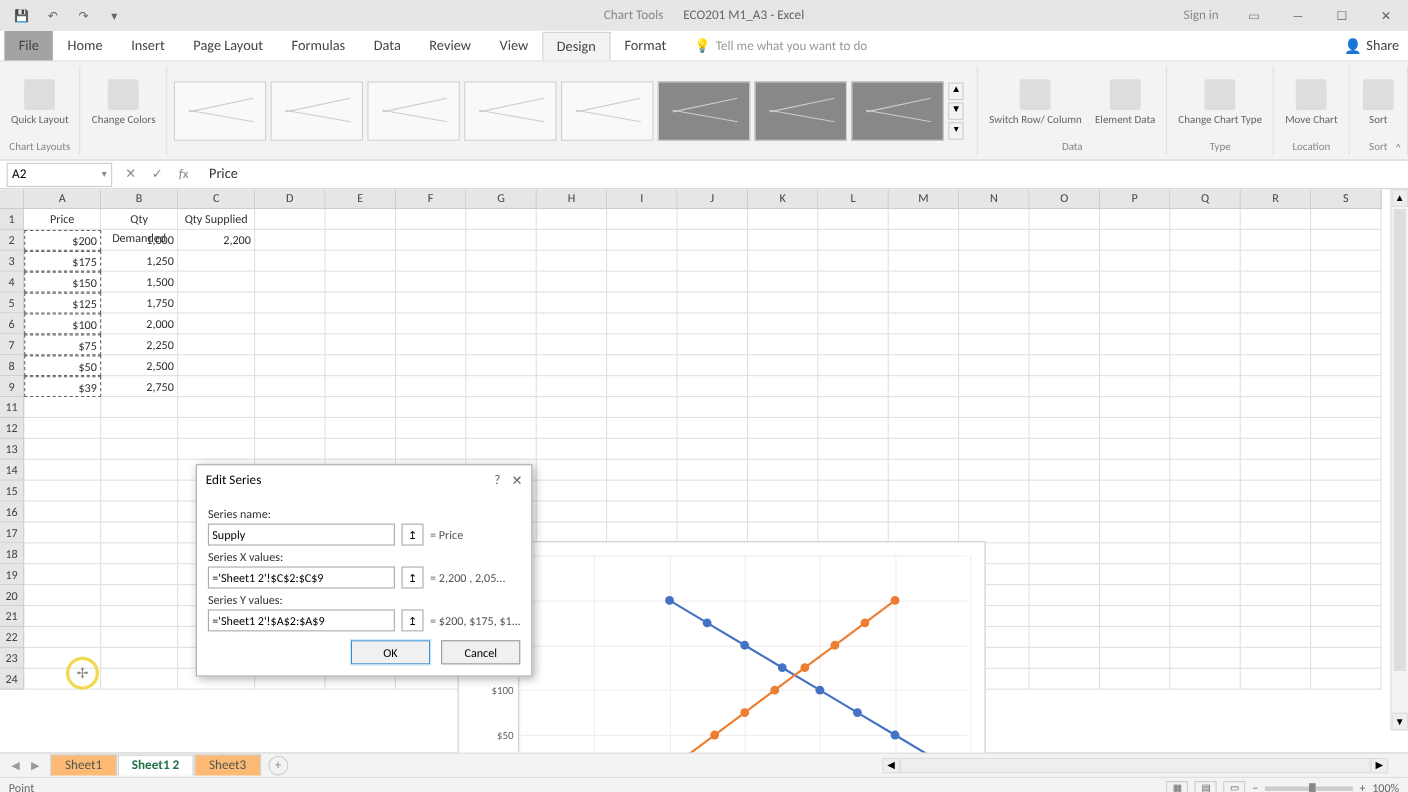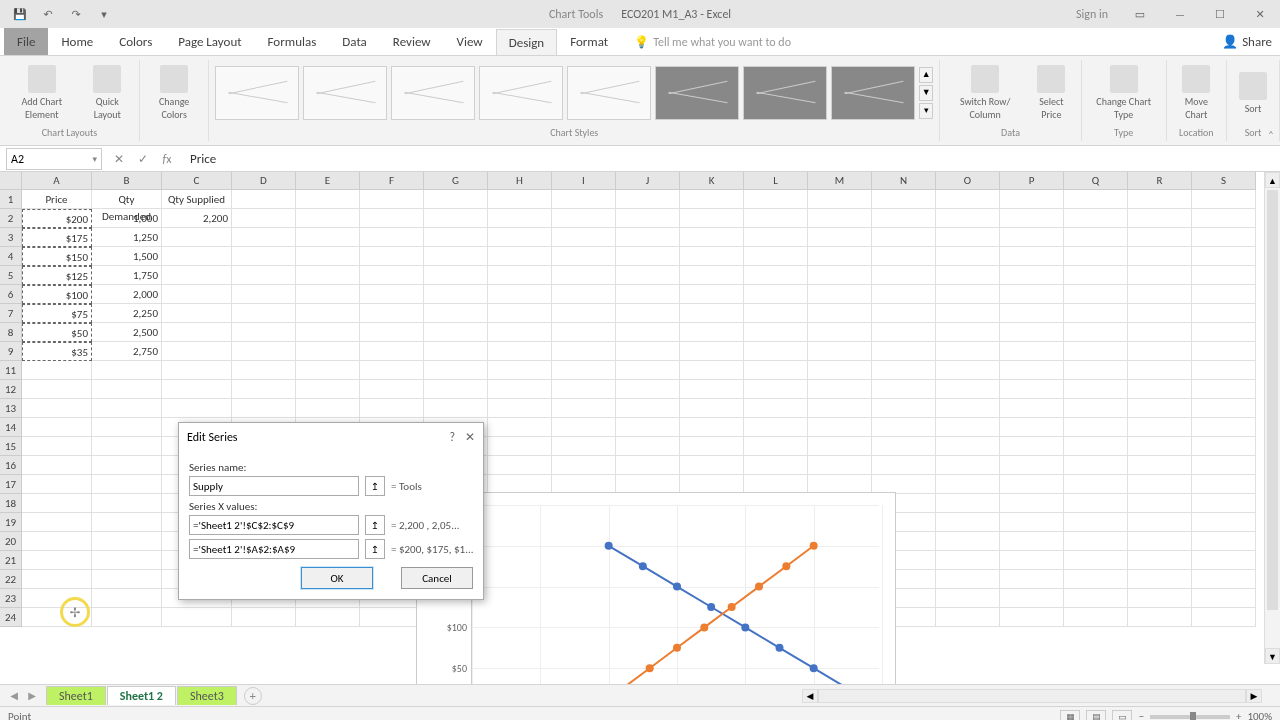--- a/index.html
+++ b/index.html
@@ -63,36 +63,36 @@
 
 .dialog { position: absolute; left: 178px; top: 250px; width: 306px; background: #fff; border: 1px solid #aaa; box-shadow: 2px 2px 8px rgba(0,0,0,0.3); z-index: 100; }
 .dialog-title { height: 28px; display: flex; align-items: center; justify-content: space-between; padding: 0 8px; font-size: 12px; }
 .dialog-title-btns { display: flex; gap: 10px; color: #666; }
 .dialog-body { padding: 6px 10px 10px; }
 .dialog-label { font-size: 11px; color: #333; margin-top: 4px; margin-bottom: 2px; }
 .dialog-field-row { display: flex; align-items: center; gap: 6px; margin-bottom: 4px; justify-content: space-between; }
 .dialog-input { flex: 0 0 170px; height: 20px; border: 1px solid #aaa; font-size: 11px; padding: 0 3px; }
 .dialog-collapse-btn { width: 20px; height: 20px; border: 1px solid #aaa; font-size: 10px; display: flex; align-items: center; justify-content: center; cursor: pointer; }
 .dialog-preview { font-size: 11px; color: #555; flex: 1; white-space: nowrap; overflow: hidden; }
-.dialog-buttons { display: flex; justify-content: flex-end; gap: 28px; margin-top: 8px; }
+.dialog-buttons { display: flex; justify-content: flex-end; gap: 10px; margin-top: 8px; }
 .dialog-btn { width: 72px; height: 22px; border: 1px solid #999; background: #f0f0f0; font-size: 11px; cursor: pointer; }
 .dialog-btn.primary { border: 1px solid #3b8ed0; outline: 1px solid #cde6f7; }
 
 
 .chart-container { position: absolute; left: 416px; top: 320px; width: 480px; height: 280px; background: #fff; border: 1px solid #ccc; z-index: 50; }
 .chart-plot { position: absolute; left: 54px; top: 12px; right: 16px; bottom: 64px; border-left: 1px solid #ccc; border-bottom: 1px solid #ccc; }
 .chart-grid-h { position: absolute; left: 0; right: 0; border-top: 1px solid #eee; }
 .chart-grid-v { position: absolute; top: 0; bottom: 0; border-left: 1px solid #eee; }
 .y-tick-label { position: absolute; left: 12px; font-size: 10px; color: #666; transform: translateY(-50%); width: 38px; text-align: right; }
 
 
 .sheet-tabs-row { height: 22px; display: flex; align-items: center; border-top: 1px solid #d4d4d4; background: #f3f3f3; position: relative; }
 .sheet-nav { display: flex; gap: 2px; padding: 0 6px; }
 .sheet-nav-btn { width: 16px; height: 16px; font-size: 10px; color: #999; display: flex; align-items: center; justify-content: center; }
-.sheet-tab { padding: 2px 12px; font-size: 12px; background: #bef264; border: 1px solid #ccc; border-bottom: none; margin-right: 1px; cursor: pointer; color: #555; }
+.sheet-tab { padding: 2px 12px; font-size: 12px; background: #fdba74; border: 1px solid #ccc; border-bottom: none; margin-right: 1px; cursor: pointer; color: #555; }
 .sheet-tab.active { background: #fff; font-weight: bold; color: #217346; }
 .add-sheet { width: 18px; height: 18px; border: 1px solid #ccc; border-radius: 50%; font-size: 12px; color: #888; display: flex; align-items: center; justify-content: center; margin-left: 6px; }
 .hscroll { position: absolute; right: 18px; width: 460px; height: 16px; display: flex; align-items: center; }
 .hscroll-track { flex:1; height: 14px; background: #eee; border: 1px solid #ddd; }
 .hscroll-btn { width: 16px; height: 14px; background: #eee; border: 1px solid #ddd; font-size: 9px; display:flex; align-items:center; justify-content:center; }
 
 
 .status-bar { height: 20px; background: #f3f3f3; border-top: 1px solid #d4d4d4; display: flex; align-items: center; justify-content: space-between; padding: 0 8px; font-size: 11px; color: #666; }
 .status-right { display: flex; align-items: center; gap: 6px; }
 .view-btn { width: 20px; height: 14px; border: 1px solid #ccc; font-size: 9px; display:flex; align-items:center; justify-content:center; }
@@ -127,45 +127,41 @@
     <div class="win-btn">▭</div>
     <div class="win-btn">—</div>
     <div class="win-btn">☐</div>
     <div class="win-btn">✕</div>
   </div>
 </div>
 
 <div class="ribbon-tabs">
   <div class="ribbon-tab file">File</div>
   <div class="ribbon-tab">Home</div>
-  <div class="ribbon-tab">Colors</div>
+  <div class="ribbon-tab">Insert</div>
   <div class="ribbon-tab">Page Layout</div>
   <div class="ribbon-tab">Formulas</div>
   <div class="ribbon-tab">Data</div>
   <div class="ribbon-tab">Review</div>
   <div class="ribbon-tab">View</div>
   <div class="ribbon-tab active">Design</div>
   <div class="ribbon-tab">Format</div>
   <div class="ribbon-tab tellme">
     <span>💡</span>
     <span>Tell me what you want to do</span>
   </div>
   <div class="share-btn">
     <span>👤</span>
     <span>Share</span>
   </div>
 </div>
 
 <div class="ribbon-content">
   <div class="ribbon-group">
     <div class="ribbon-group-items">
-      <div class="ribbon-btn">
-          <div class="ribbon-btn-icon"></div>
-          <span>Add Chart Element</span>
-        </div>
       <div class="ribbon-btn">
           <div class="ribbon-btn-icon"></div>
           <span>Quick Layout</span>
         </div>
     </div>
     <div class="ribbon-group-label">Chart Layouts</div>
   </div>
   <div class="ribbon-group">
     <div class="ribbon-group-items">
       <div class="ribbon-btn">
@@ -184,31 +180,30 @@
       <div class="chart-style-thumb"></div>
       <div class="chart-style-thumb dark"></div>
       <div class="chart-style-thumb dark"></div>
       <div class="chart-style-thumb dark"></div>
       <div style="display:flex;flex-direction:column;gap:2px">
         <div style="width:14px;height:16px;border:1px solid #ccc;font-size:9px;text-align:center">▲</div>
         <div style="width:14px;height:16px;border:1px solid #ccc;font-size:9px;text-align:center">▼</div>
         <div style="width:14px;height:16px;border:1px solid #ccc;font-size:9px;text-align:center">▾</div>
       </div>
     </div>
-    <div class="ribbon-group-label">Chart Styles</div>
   </div>
   <div class="ribbon-group">
     <div class="ribbon-group-items">
       <div class="ribbon-btn">
           <div class="ribbon-btn-icon"></div>
           <span>Switch Row/ Column</span>
         </div>
       <div class="ribbon-btn">
           <div class="ribbon-btn-icon"></div>
-          <span>Select Price</span>
+          <span>Element Data</span>
         </div>
     </div>
     <div class="ribbon-group-label">Data</div>
   </div>
   <div class="ribbon-group">
     <div class="ribbon-group-items">
         <div class="ribbon-btn">
           <div class="ribbon-btn-icon"></div>
           <span>Change Chart Type</span>
         </div>
@@ -444,21 +439,21 @@
         <div class="cell"></div>
         <div class="cell"></div>
         <div class="cell"></div>
         <div class="cell"></div>
         <div class="cell"></div>
         <div class="cell"></div>
         <div class="cell"></div>
       </div>
       <div class="grid-row">
         <div class="row-num">9</div>
-        <div class="cell first3 marquee">$35</div>
+        <div class="cell first3 marquee">$39</div>
         <div class="cell first3">2,750</div>
         <div class="cell first3"></div>
         <div class="cell"></div>
         <div class="cell"></div>
         <div class="cell"></div>
         <div class="cell"></div>
         <div class="cell"></div>
         <div class="cell"></div>
         <div class="cell"></div>
         <div class="cell"></div>
@@ -833,28 +828,29 @@
       <div class="dialog-title-btns">
         <span>?</span>
         <span>✕</span>
       </div>
     </div>
     <div class="dialog-body">
       <div class="dialog-label">Series name:</div>
       <div class="dialog-field-row">
         <input class="dialog-input" value="Supply" style="">
         <div class="dialog-collapse-btn">↥</div>
-        <div class="dialog-preview">= Tools</div>
+        <div class="dialog-preview">= Price</div>
       </div>
       <div class="dialog-label">Series X values:</div>
       <div class="dialog-field-row">
         <input class="dialog-input" value="='Sheet1 2'!$C$2:$C$9" style="">
         <div class="dialog-collapse-btn">↥</div>
         <div class="dialog-preview">= 2,200 , 2,05...</div>
       </div>
+      <div class="dialog-label">Series Y values:</div>
       <div class="dialog-field-row">
         <input class="dialog-input" value="='Sheet1 2'!$A$2:$A$9" style="">
         <div class="dialog-collapse-btn">↥</div>
         <div class="dialog-preview">= $200, $175, $1...</div>
       </div>
       <div class="dialog-buttons">
         <button class="dialog-btn primary">OK</button>
         <button class="dialog-btn">Cancel</button>
       </div>
     </div>

